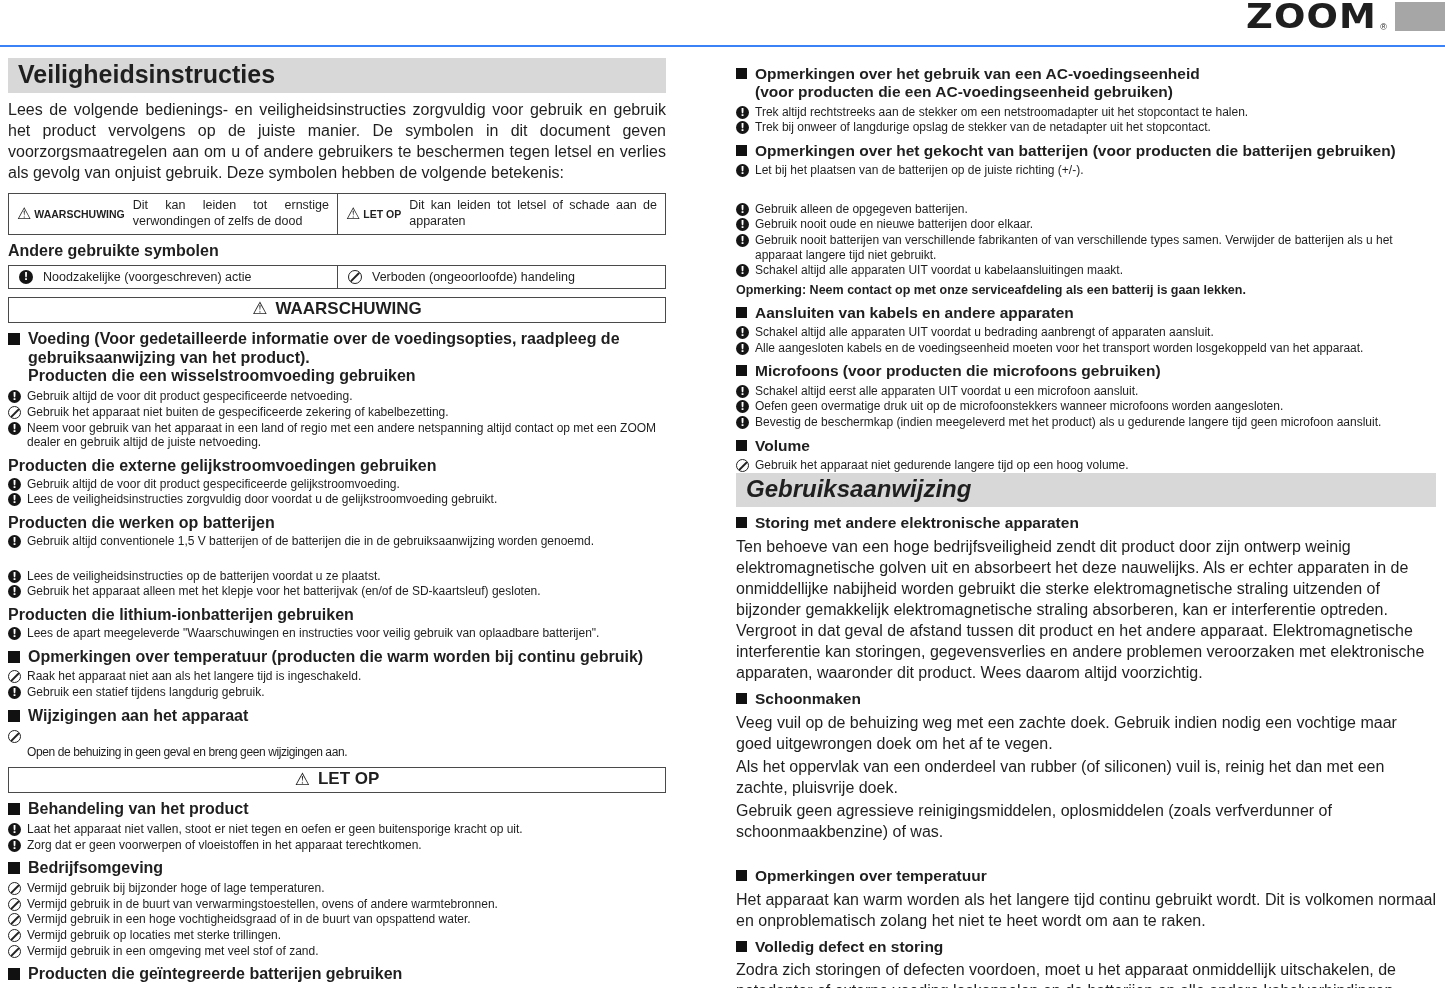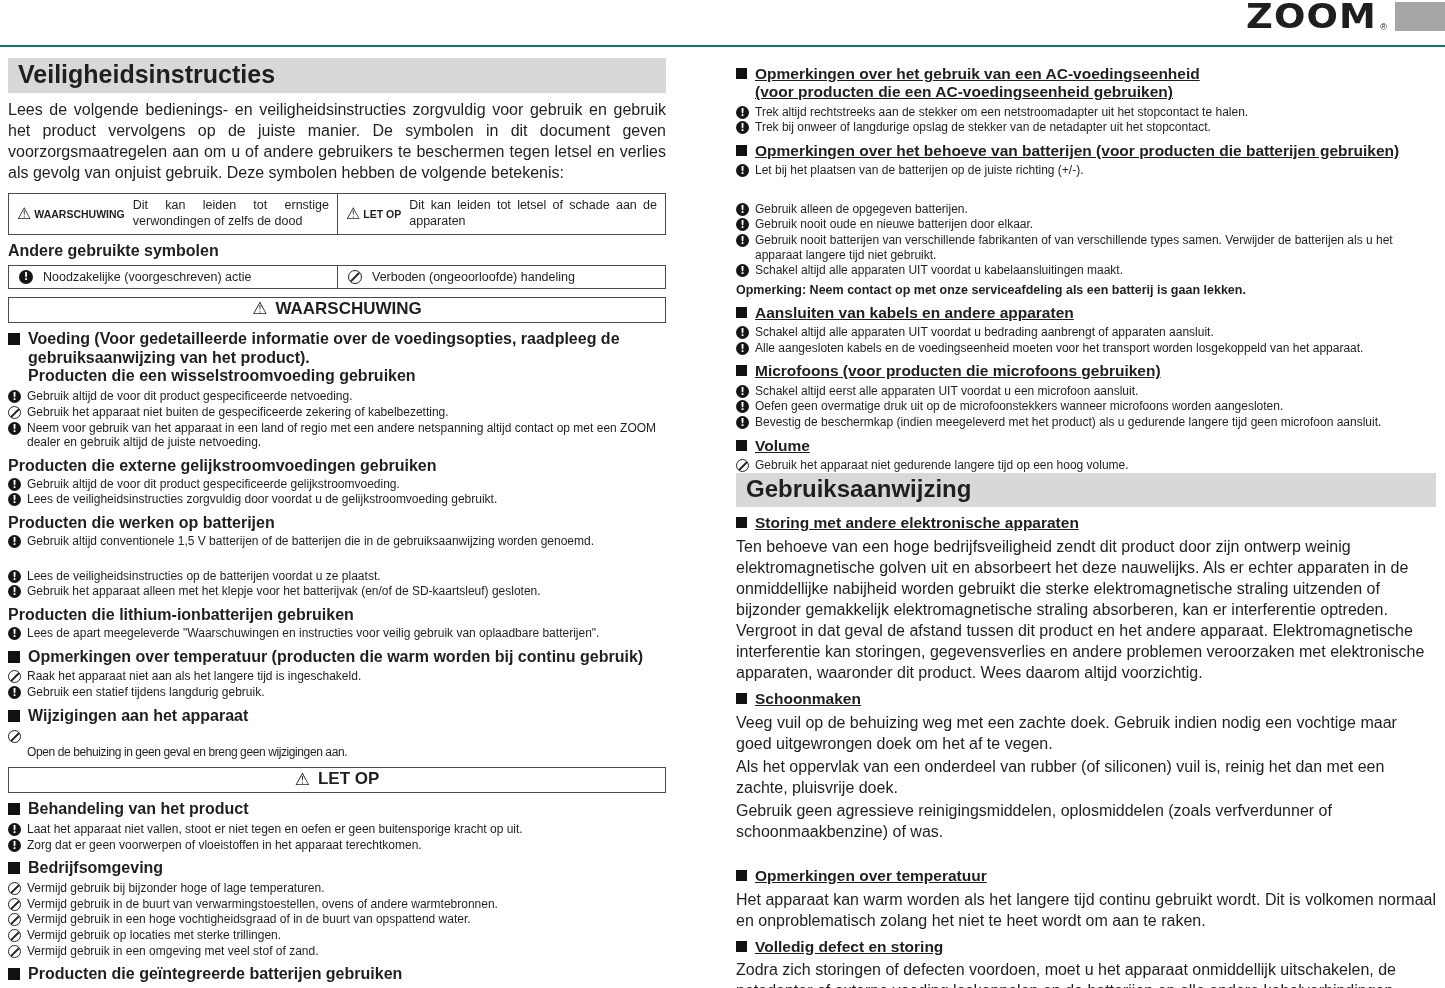--- a/index.html
+++ b/index.html
@@ -1,36 +1,36 @@
 <!DOCTYPE html>
 <html><head>
 <meta charset="utf-8">
 <style>
   html,body{margin:0;padding:0;background:#ffffff;}
   .page{position:relative;width:1445px;height:988px;background:#fff;overflow:hidden;
         font-family:"Liberation Sans", sans-serif;color:#1f1f1f;}
   
-  .header{position:relative;height:45px;border-bottom:2px solid #0f766e;}
+  .header{position:relative;height:45px;border-bottom:2px solid #3b82f6;}
   .logo{position:absolute;right:58px;top:0;display:flex;align-items:flex-end;}
   .logo-text{font-family:"DejaVu Sans",sans-serif;font-weight:bold;font-size:33px;line-height:1;
              letter-spacing:1px;transform:scaleX(1.12);transform-origin:right;display:inline-block;}
   .reg{font-size:9px;margin-left:3px;margin-bottom:1px;}
   .corner-rect{position:absolute;right:0;top:2px;width:50px;height:29px;background:#a6a6a6;}
   
   .cols{display:flex;padding:11px 8px 0 8px;}
   .col{display:block;}
   .col-left{width:658px;}
   .col-right{width:700px;margin-left:70px;}
   
   .title-bar{background:#d8d8d8;font-weight:bold;font-size:25px;padding:2px 10px 4px;margin:0 0 6px 0;}
-  .col-right .title-bar{font-size:24px;margin-top:0;margin-bottom:4px;}
+  .col-right .title-bar{font-size:24px;margin-top:0;margin-bottom:4px;font-style:italic;}
   .para{font-size:16px;line-height:1.32;margin:2px 0;}
   .justify{text-align:justify;}
   .h2{display:flex;font-weight:bold;font-size:16px;line-height:1.18;margin:7px 0 3px;}
-  .col-right .h2{font-size:15.5px;text-decoration:underline;}
+  .col-right .h2{font-size:15.5px;}
   .sq{width:12px;height:12px;background:#111;flex:none;margin:3px 8px 0 0;}
   .col-right .sq{width:11px;height:11px;}
   .h2lines{flex:1;}
   .h3{font-weight:bold;font-size:16px;margin:7px 0 2px;}
   .item{display:flex;font-size:12px;line-height:1.22;margin:1px 0;}
   .item > span:first-child{flex:none;margin-right:6px;margin-top:1px;}
   .itext{flex:1;}
   .narrow .itext{letter-spacing:-0.4px;margin-top:16px;}
   .note{font-weight:bold;font-size:12.5px;margin:5px 0 2px;}
   .banner{display:flex;justify-content:center;align-items:center;gap:8px;border:1.5px solid #4a4a4a;
@@ -257,21 +257,21 @@
           <span class="icon-mand">!</span>
           <span class="itext">Trek altijd rechtstreeks aan de stekker om een netstroomadapter uit het stopcontact te halen.</span>
         </div>
         <div class="item">
           <span class="icon-mand">!</span>
           <span class="itext">Trek bij onweer of langdurige opslag de stekker van de netadapter uit het stopcontact.</span>
         </div>
         <div class="h2">
           <span class="sq"></span>
           <div class="h2lines">
-            <div class="h2line">Opmerkingen over het behoeve van batterijen (voor producten die batterijen gebruiken)</div>
+            <div class="h2line">Opmerkingen over het gekocht van batterijen (voor producten die batterijen gebruiken)</div>
           </div>
         </div>
         <div class="item">
           <span class="icon-mand">!</span>
           <span class="itext">Let bij het plaatsen van de batterijen op de juiste richting (+/-).</span>
         </div>
         <div class="gapblk" style="height: 22px;"></div>
         <div class="item">
           <span class="icon-mand">!</span>
           <span class="itext">Gebruik alleen de opgegeven batterijen.</span>

